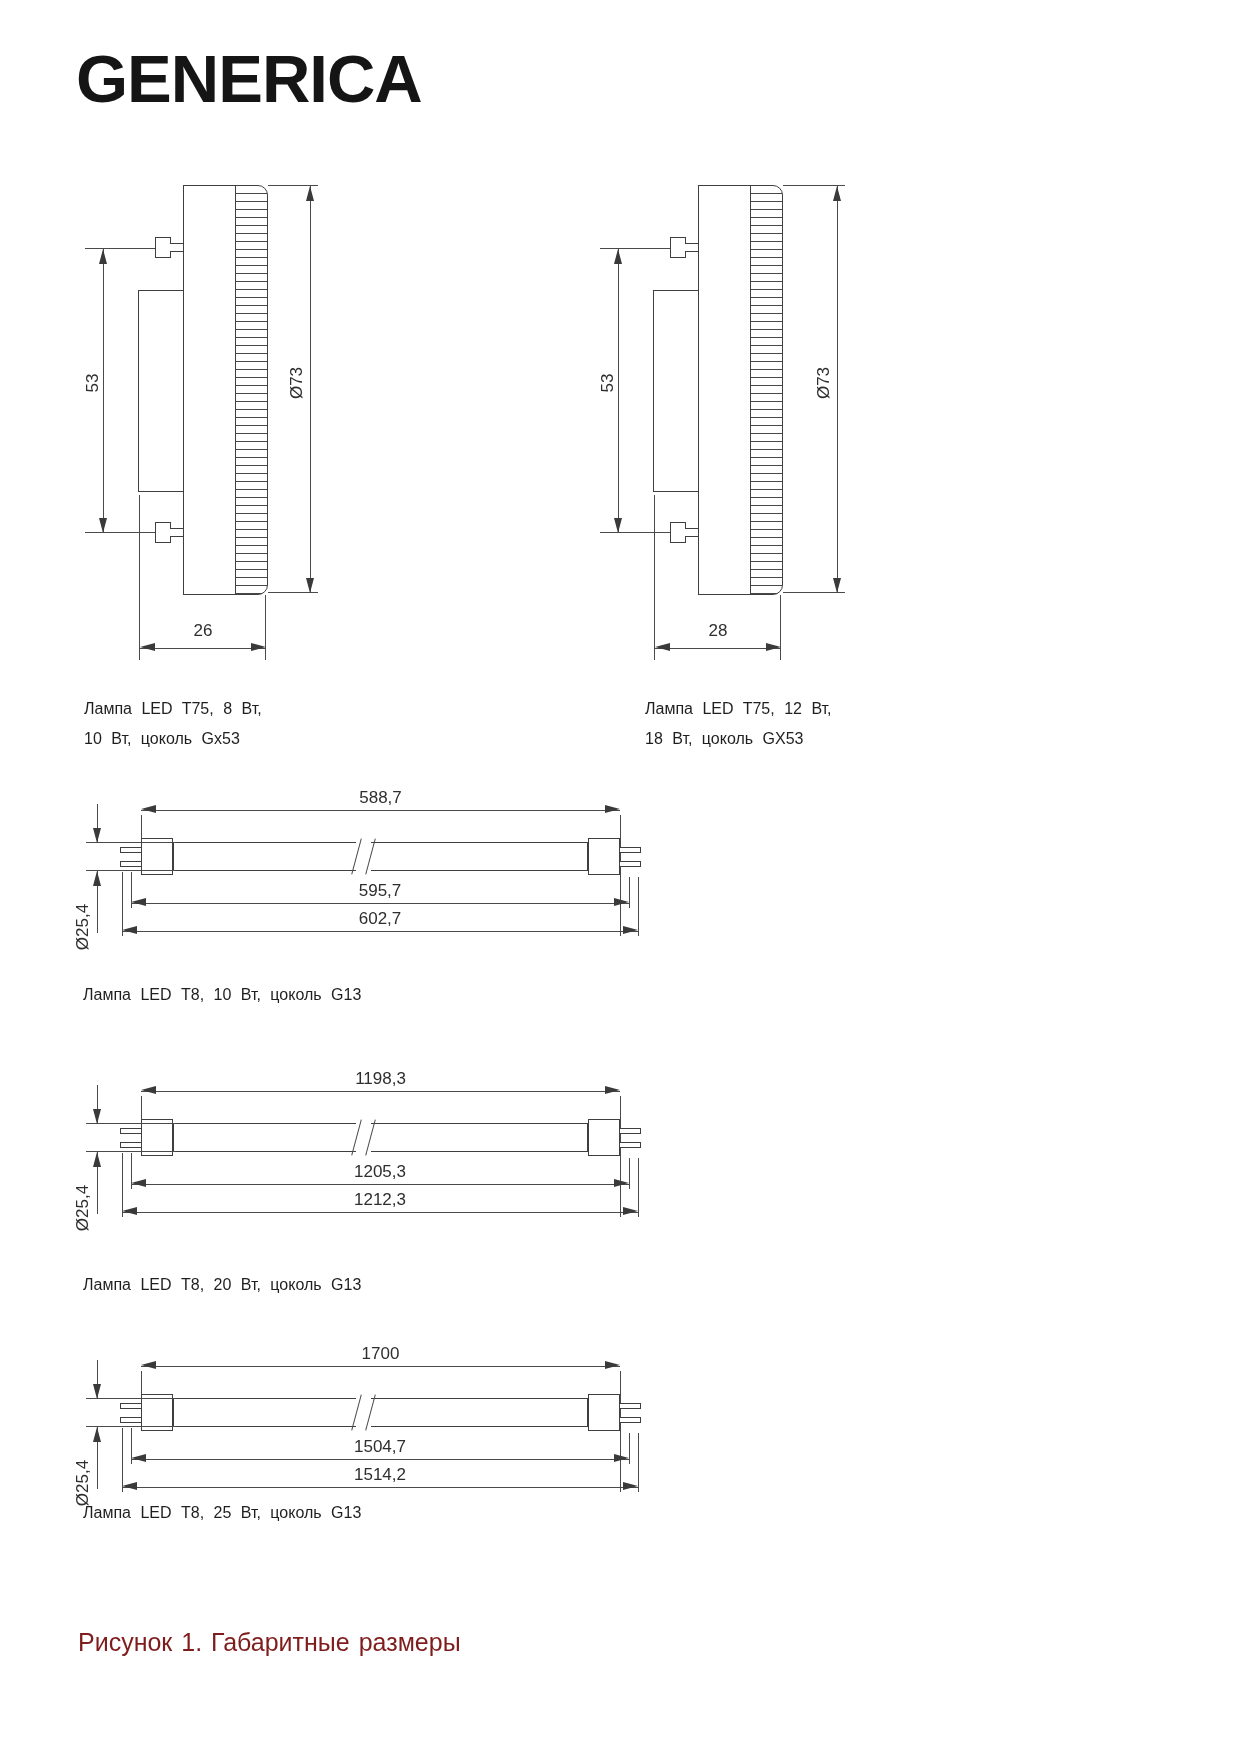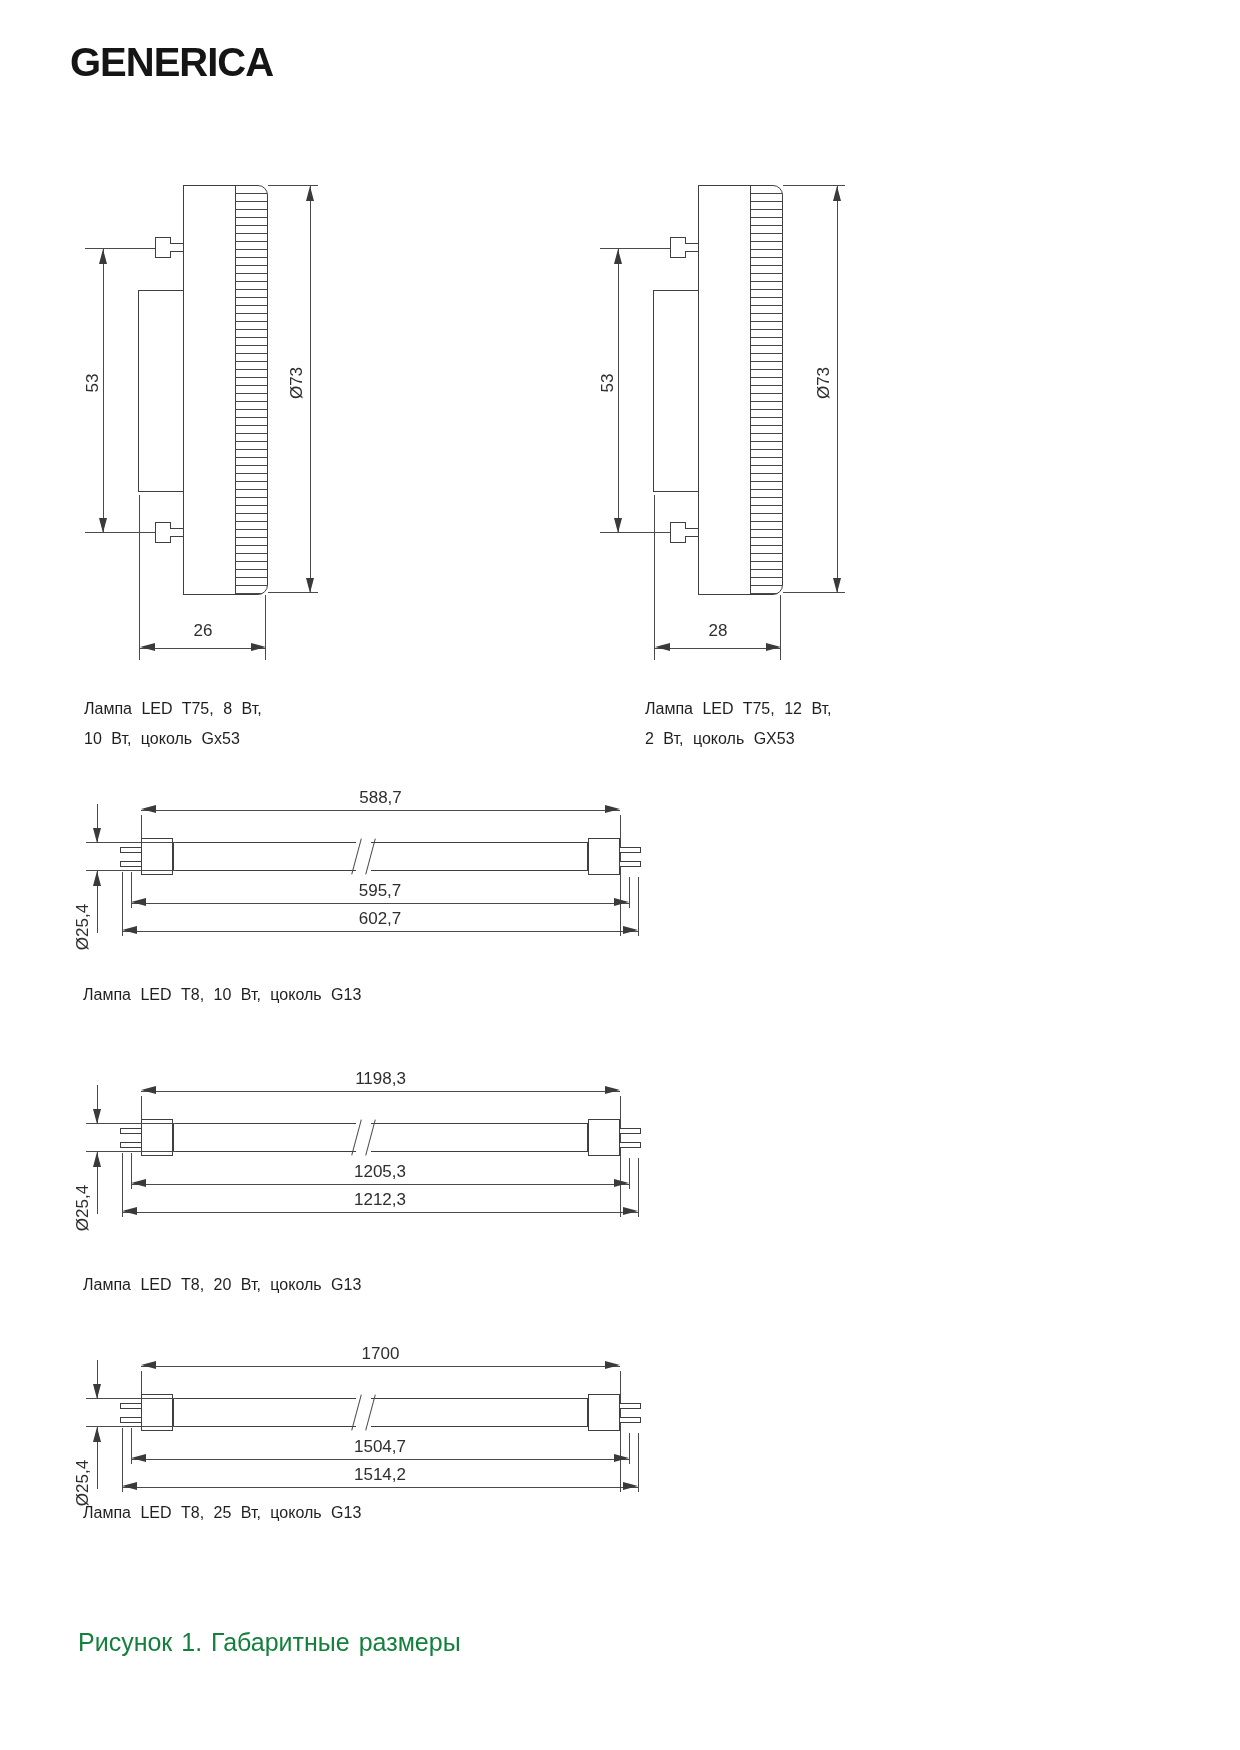--- a/index.html
+++ b/index.html
@@ -1,38 +1,38 @@
 <!DOCTYPE html>
 <html><head>
 <meta charset="utf-8">
 <style>
   *{margin:0;padding:0;box-sizing:border-box}
   html,body{background:#ffffff}
   #canvas{position:relative;width:1240px;height:1750px;background:#fff;
           font-family:"Liberation Sans",sans-serif;overflow:hidden}
-  #logo{position:absolute;left:70px;top:40px;font-size:40px;font-weight:bold;
+  #logo{position:absolute;left:76px;top:40px;font-size:67px;font-weight:bold;
         letter-spacing:-1px;color:#151515;white-space:nowrap}
   .gx53{position:absolute;width:310px;height:545px}
   .tube{position:absolute;left:60px;width:660px;height:220px}
   .gx53>div,.tube>div{position:absolute}
   .hline{background:#4a4a4a;height:1.3px}
   .vline{background:#4a4a4a;width:1.3px}
   .box{border:1.4px solid #3f3f3f;background:#fff}
   .arr{width:0;height:0}
   .a-up{border-left:4.5px solid transparent;border-right:4.5px solid transparent;border-bottom:15px solid #3a3a3a}
   .a-dn{border-left:4.5px solid transparent;border-right:4.5px solid transparent;border-top:15px solid #3a3a3a}
   .a-lf{border-top:4.5px solid transparent;border-bottom:4.5px solid transparent;border-right:15px solid #3a3a3a}
   .a-rt{border-top:4.5px solid transparent;border-bottom:4.5px solid transparent;border-left:15px solid #3a3a3a}
   .dlab{font-size:17px;color:#2e2e2e;text-align:center;line-height:20px;height:20px;white-space:nowrap}
   .rot{transform:rotate(-90deg)}
   .dome{border:1.4px solid #3f3f3f;border-radius:0 10px 10px 0;
         background:repeating-linear-gradient(#fff 0 6.7px,#474747 6.7px 8px)}
   .caption{position:absolute;font-size:16px;color:#1f1f1f;word-spacing:5px;
            line-height:30px;white-space:nowrap}
-  .fig-caption{position:absolute;font-size:25px;color:#15803d;word-spacing:2px;white-space:nowrap}
+  .fig-caption{position:absolute;font-size:25px;color:#7f1d1d;word-spacing:2px;white-space:nowrap}
   
   .g-ext1{left:15px;top:88px;width:72px}
   .g-ext2{left:15px;top:372px;width:72px}
   .g-hdim{left:33px;top:88px;height:285px}
   .g-harr1{left:29px;top:89px}
   .g-harr2{left:29px;top:358px}
   .g-hlab{left:1px;top:213px;width:44px}
   .g-back{left:68px;top:130px;width:46px;height:202px}
   .g-body{left:113px;top:25px;width:53px;height:410px}
   .g-dome{left:165px;top:25px;width:33px;height:410px}
@@ -156,21 +156,21 @@
     <div class="arr a-rt d-arrr"></div>
     <div class="dlab d-lab">28</div>
   </div>
 
   <div class="caption" style="left:84px;top:694px">
     <div>Лампа LED T75, 8 Вт,</div>
     <div>10 Вт, цоколь Gx53</div>
   </div>
   <div class="caption" style="left:645px;top:694px">
     <div>Лампа LED T75, 12 Вт,</div>
-    <div>2 Вт, цоколь GX53</div>
+    <div>18 Вт, цоколь GX53</div>
   </div>
 
   <div class="tube" style="top:782px">
     <div class="vline text-l"></div>
     <div class="vline text-r"></div>
     <div class="hline tdim"></div>
     <div class="arr a-lf tarr-l"></div>
     <div class="arr a-rt tarr-r"></div>
     <div class="dlab tlab">588,7</div>
     <div class="box glass"></div>

